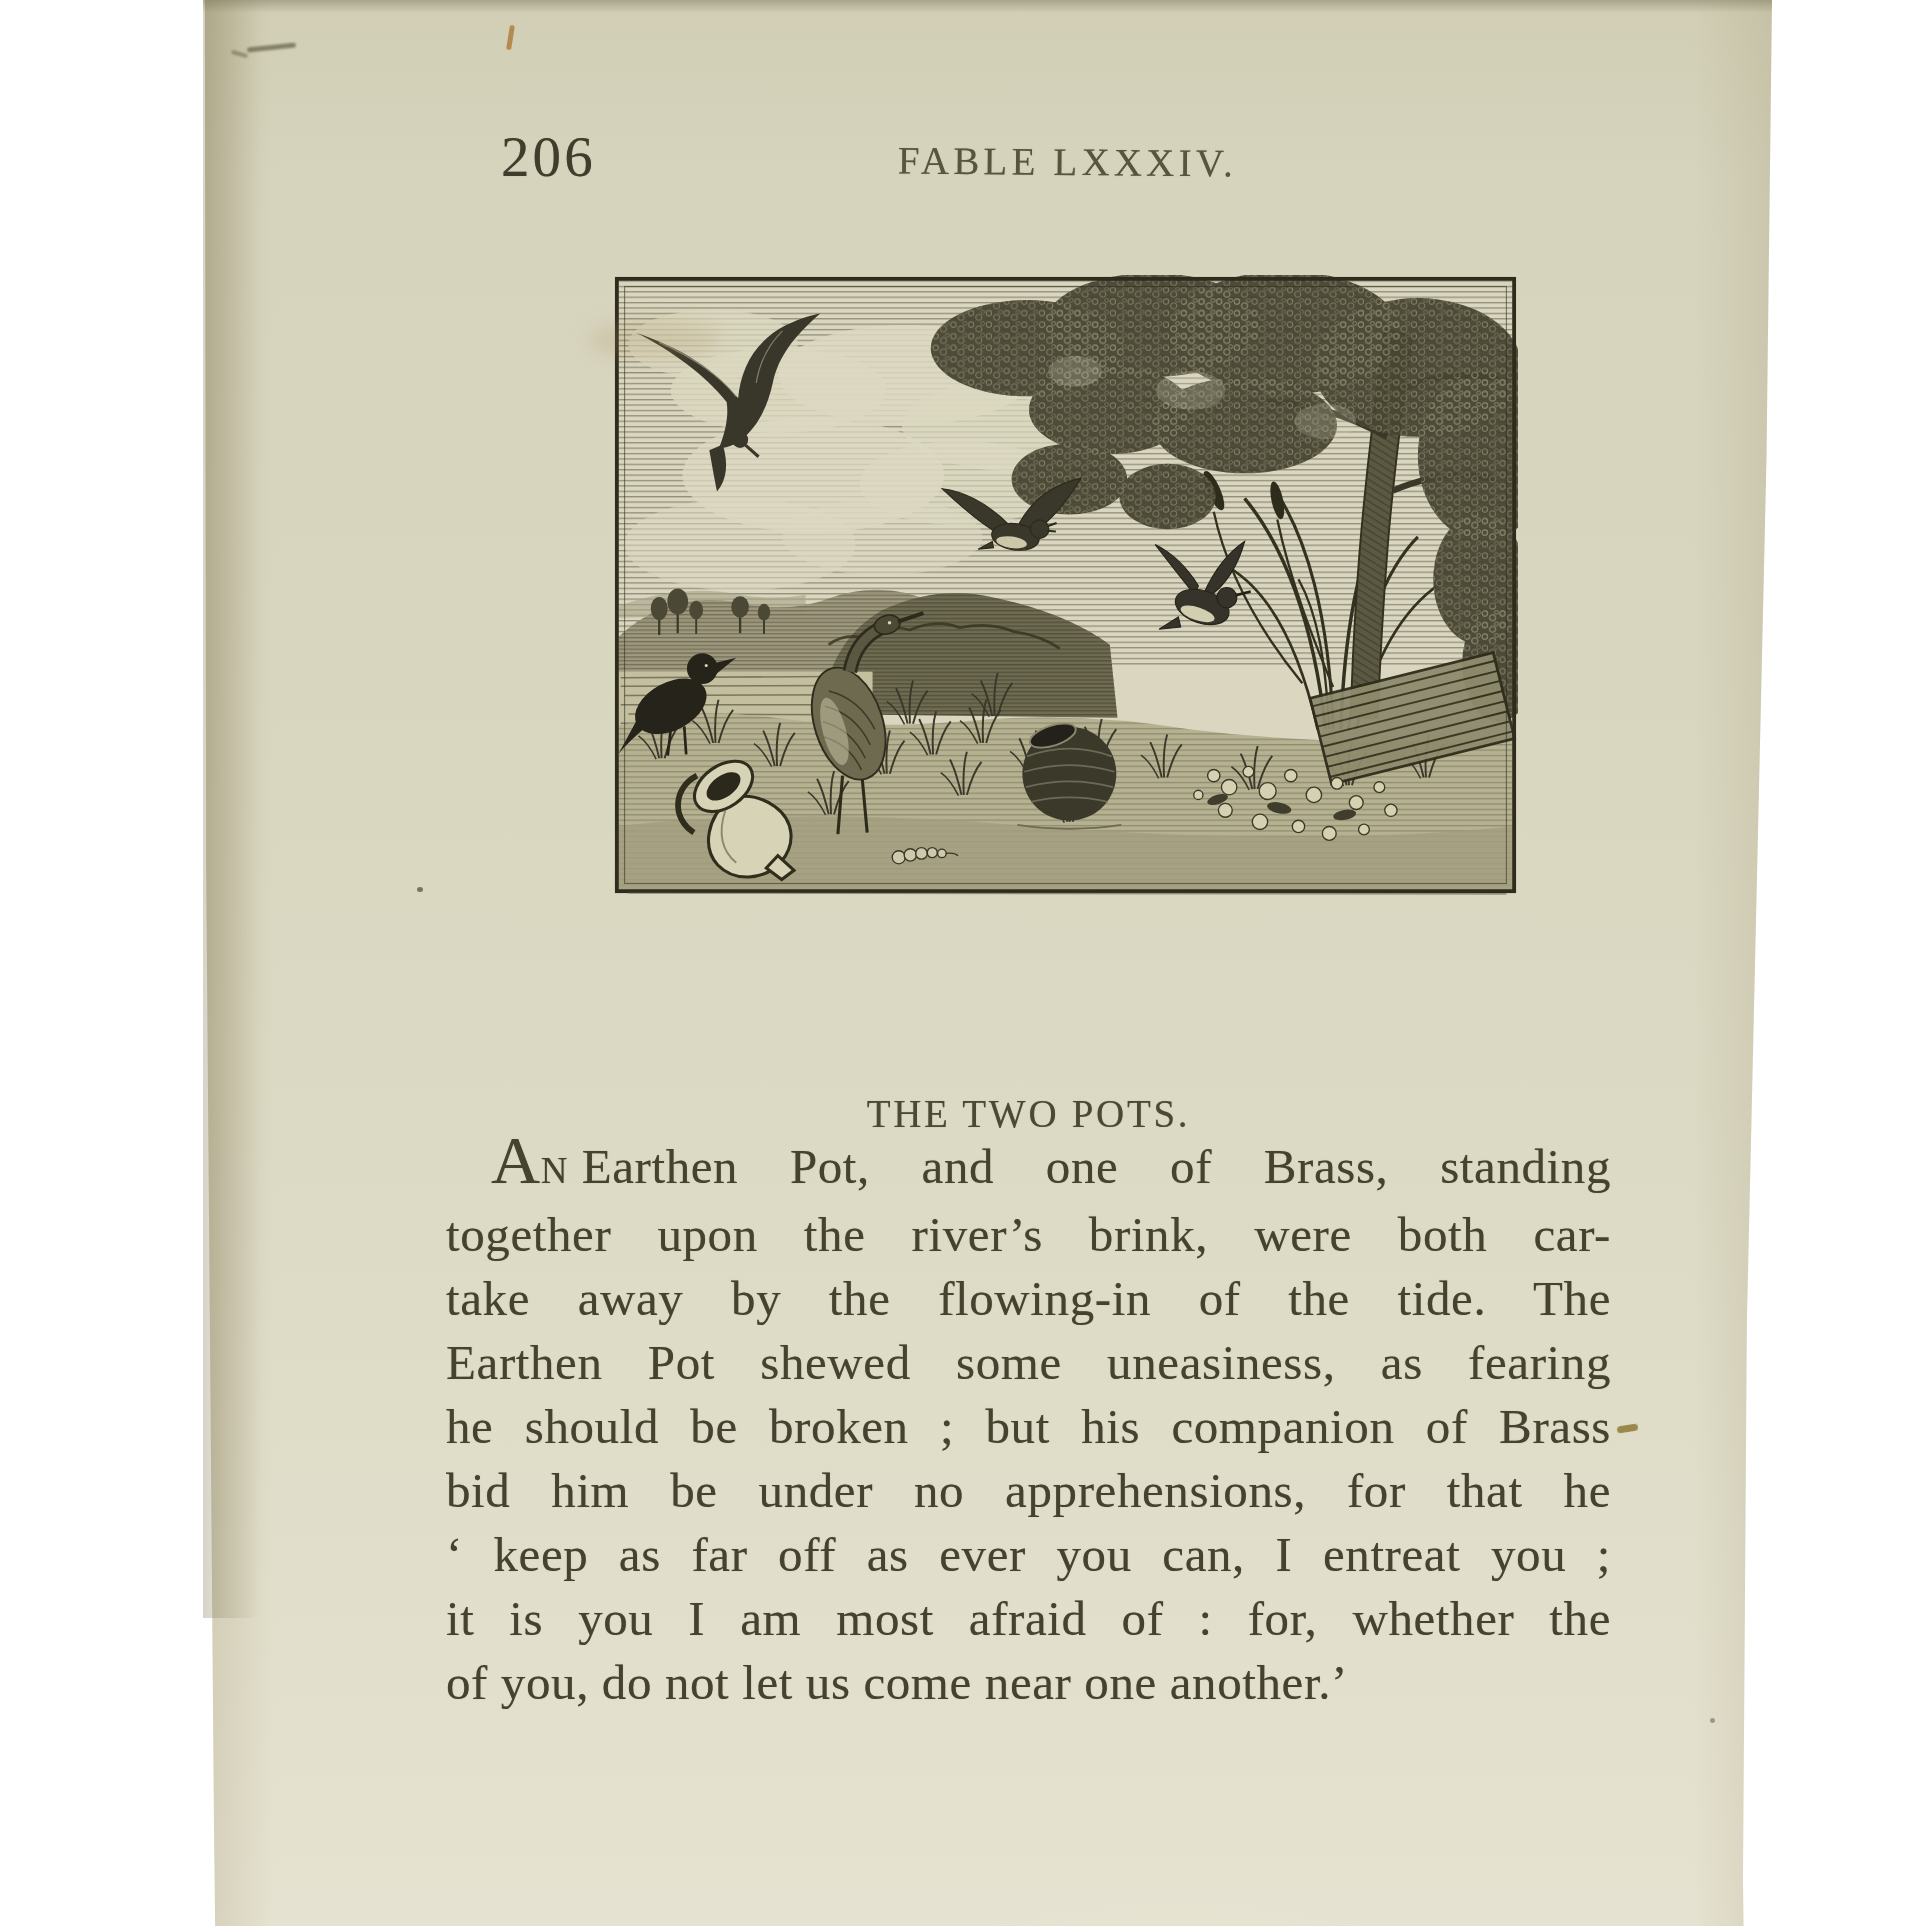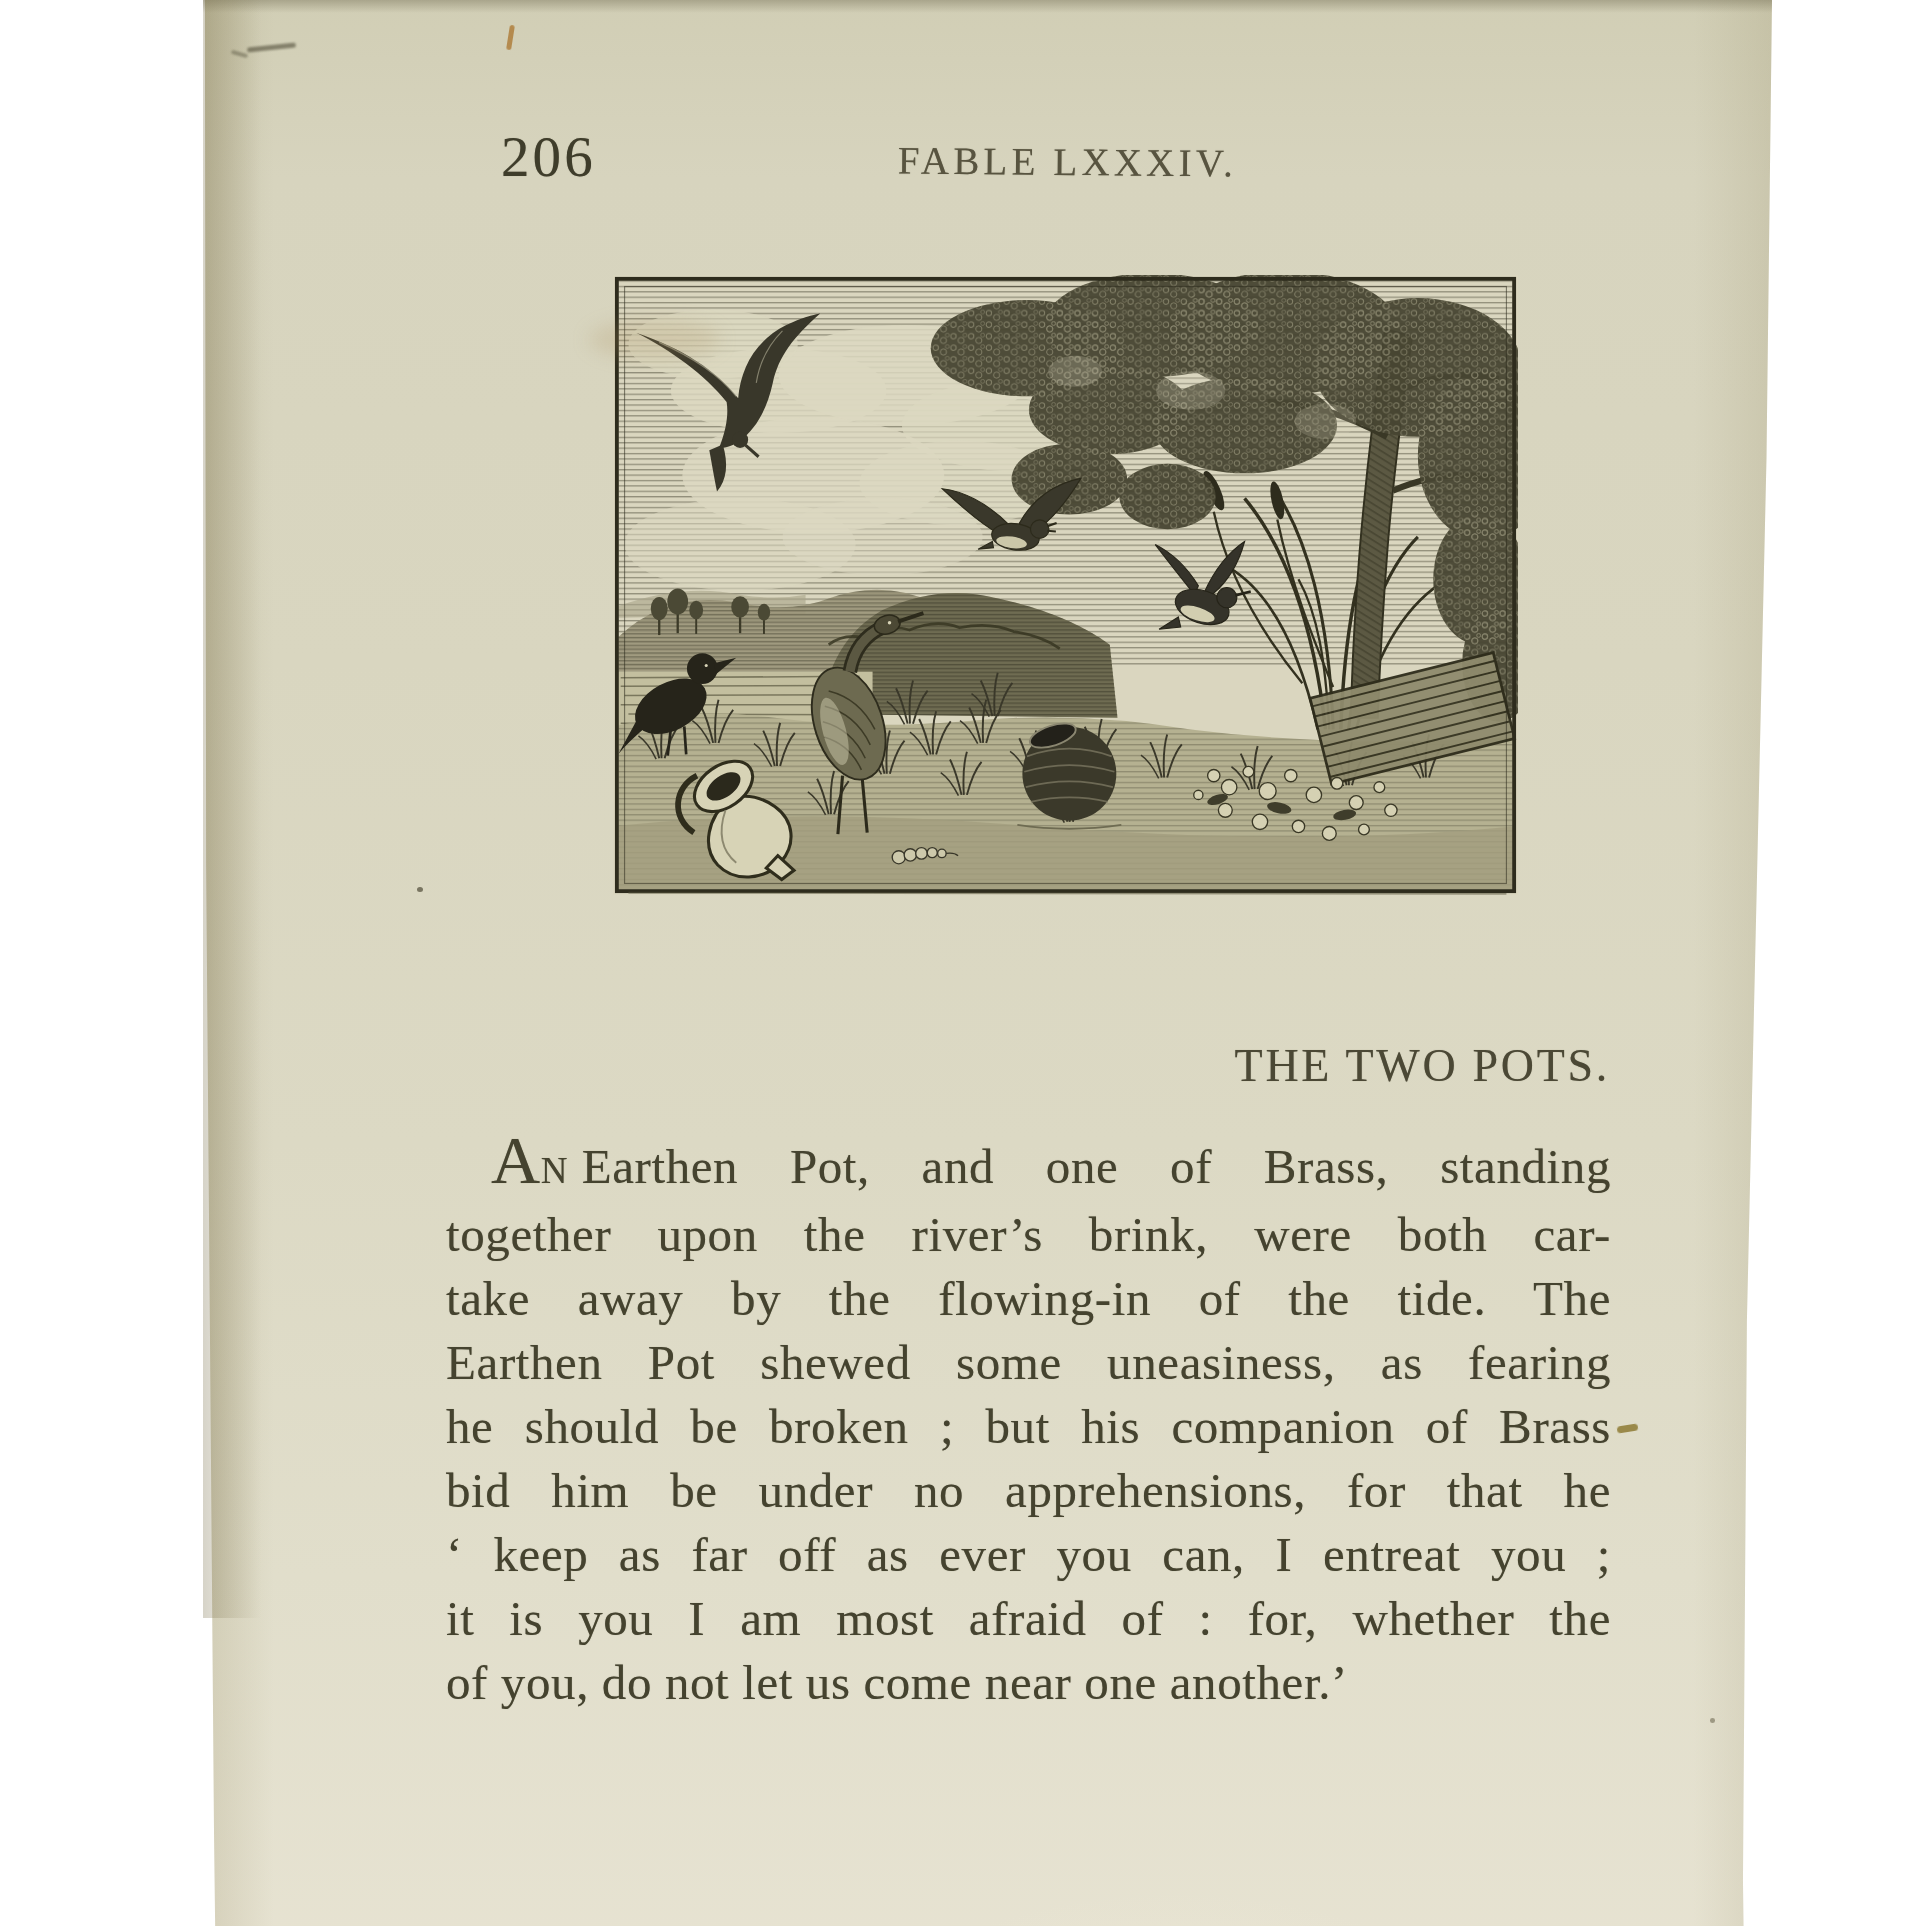--- a/index.html
+++ b/index.html
@@ -19,22 +19,22 @@
   .page-top-shade{position:absolute;left:203px;top:0;width:1569px;height:13px;
     background:linear-gradient(180deg,rgba(92,86,60,.34),rgba(92,86,60,0));}
   .page-left-shade{position:absolute;left:203px;top:0;width:58px;height:1618px;
     background:linear-gradient(90deg,rgba(120,110,72,.30),rgba(120,110,72,0));}
   
   .ink{color:#45432f;text-shadow:0 0 0.8px rgba(62,60,42,.45);}
   .page-number{position:absolute;left:481px;top:124px;font-size:57px;letter-spacing:3.1px;color:#3f3d2b;margin-left:20px;}
   .running-title{position:absolute;left:817px;top:139px;width:501px;text-align:center;
     font-size:39px;letter-spacing:4.2px;color:#585440;transform:rotate(0.5deg);
     text-shadow:0 0 0.8px rgba(80,76,54,.5);}
-  .fable-title{position:absolute;left:447px;top:1039px;width:1163px;text-align:right;
-    font-size:46px;letter-spacing:2.7px;color:#4b4835;}
+  .fable-title{position:absolute;left:447px;top:1091px;width:1163px;text-align:center;
+    font-size:39px;letter-spacing:2.7px;color:#4b4835;}
   .para{position:absolute;left:446px;width:1165px;font-size:49px;line-height:64px;
     letter-spacing:0.6px;}
   .para.fable{top:1128px;}
   .jline{text-align:justify;text-align-last:justify;text-justify:inter-word;white-space:nowrap;}
   .jline.lastline{text-align-last:left;}
   .jline.firstline{padding-left:45px;}
   .init{font-size:68px;line-height:64px;}
   .scap{font-size:37px;line-height:64px;letter-spacing:1.2px;margin-right:13px;}
   
   .figure{position:absolute;left:613px;top:275px;width:905px;height:620px;}

